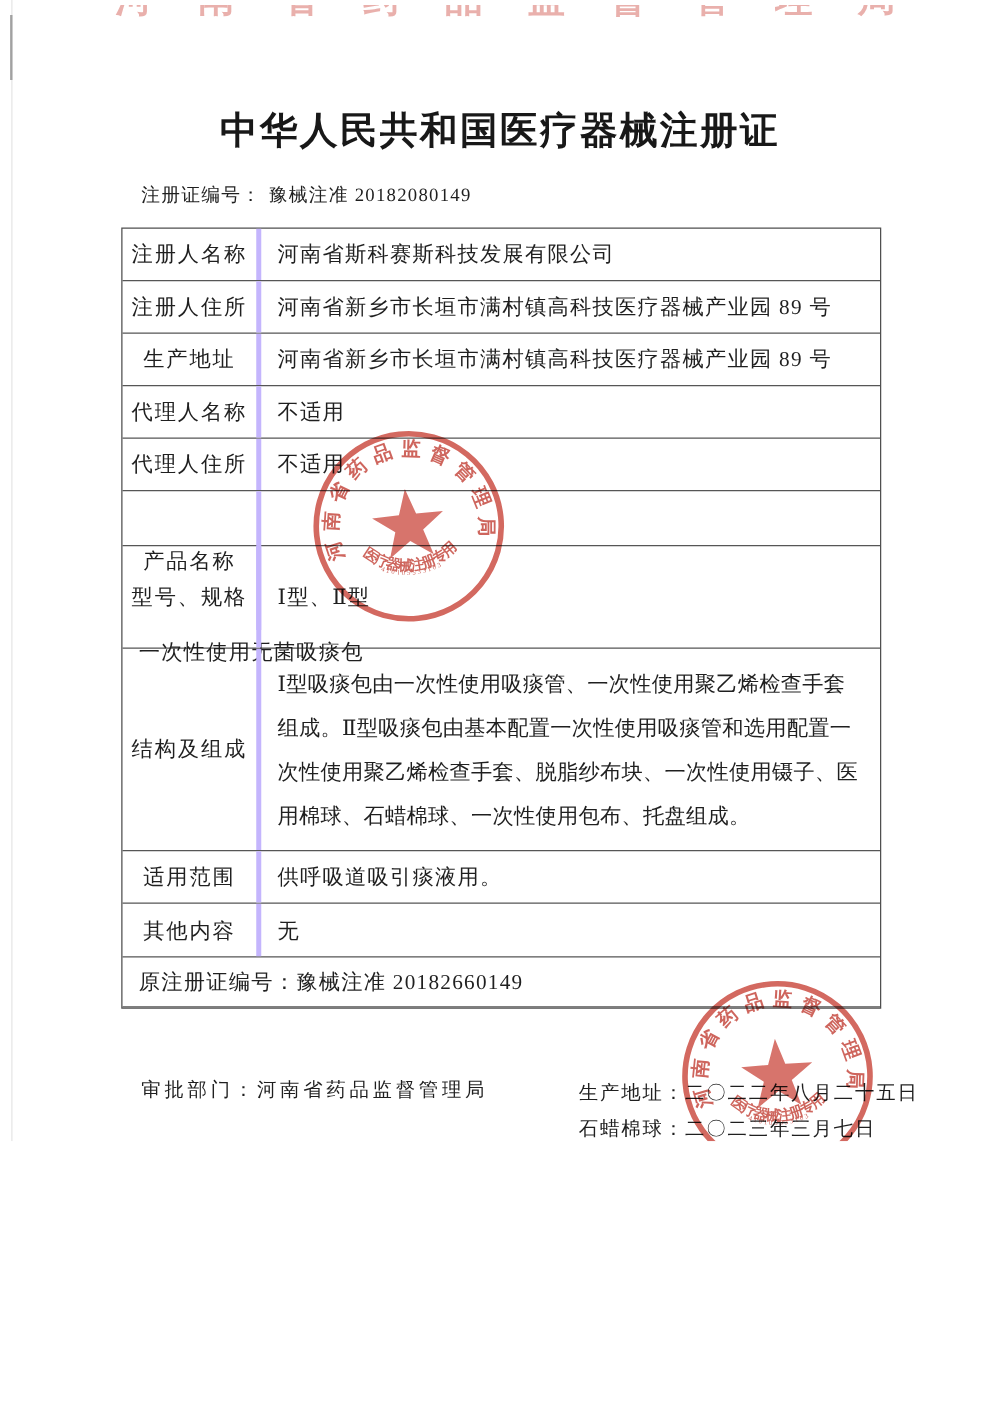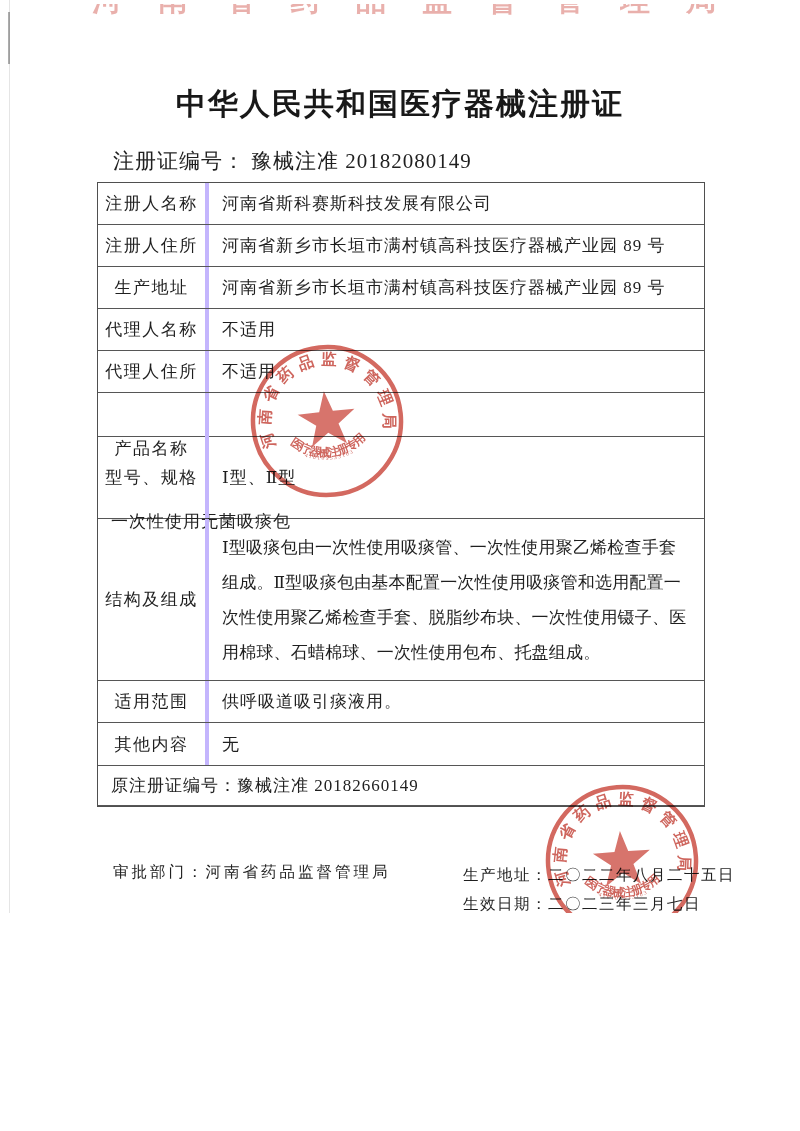--- a/index.html
+++ b/index.html
@@ -25,21 +25,21 @@
   .frag i{display:block;font-style:normal;font-weight:700;font-size:30px;line-height:30px;
     margin-top:-19px;color:#d5645c;}
 
   .title{
     position:absolute;top:84px;left:0;width:100%;
     text-align:center;font-size:30px;font-weight:700;letter-spacing:2px;margin:0;
     color:#181818;
   }
   .certline{
     position:absolute;top:147px;left:113px;
-    font-size:21px;letter-spacing:1px;
+    font-size:15px;letter-spacing:1px;
   }
   .certline .v{margin-left:6px;}
 
   .cert-table{
     position:absolute;left:97px;top:182px;width:608px;
     border:1.4px solid #4f4f4f;
     box-sizing:border-box;
   }
   .trow{display:flex;box-sizing:border-box;height:42px;border-bottom:1px solid #565656;}
   .trow:nth-child(6){height:44px;flex-direction:column;}
@@ -184,21 +184,21 @@
 
   <div class="footer-left">
     <span>审批部门：</span><span>河南省药品监督管理局</span>
   </div>
 
   <div class="footer-right">
     <div class="dline">
       <span>生产地址：</span><span>二〇二二年八月二十五日</span>
     </div>
     <div class="dline">
-      <span>生效日期：</span><span>二〇二三年三月七日</span>
+      <span>石蜡棉球：</span><span>二〇二三年三月七日</span>
     </div>
     <div class="dline">
       <span>有效期至：</span><span>二〇二八年三月六日</span>
     </div>
   </div>
 
   <div class="seal seal-1">
     <svg viewBox="0 0 170 170">
       <defs>
         <path id="s1-ring" d="M 31.4,104.5 A 57,57 0 1 1 138.6,104.5"></path>

